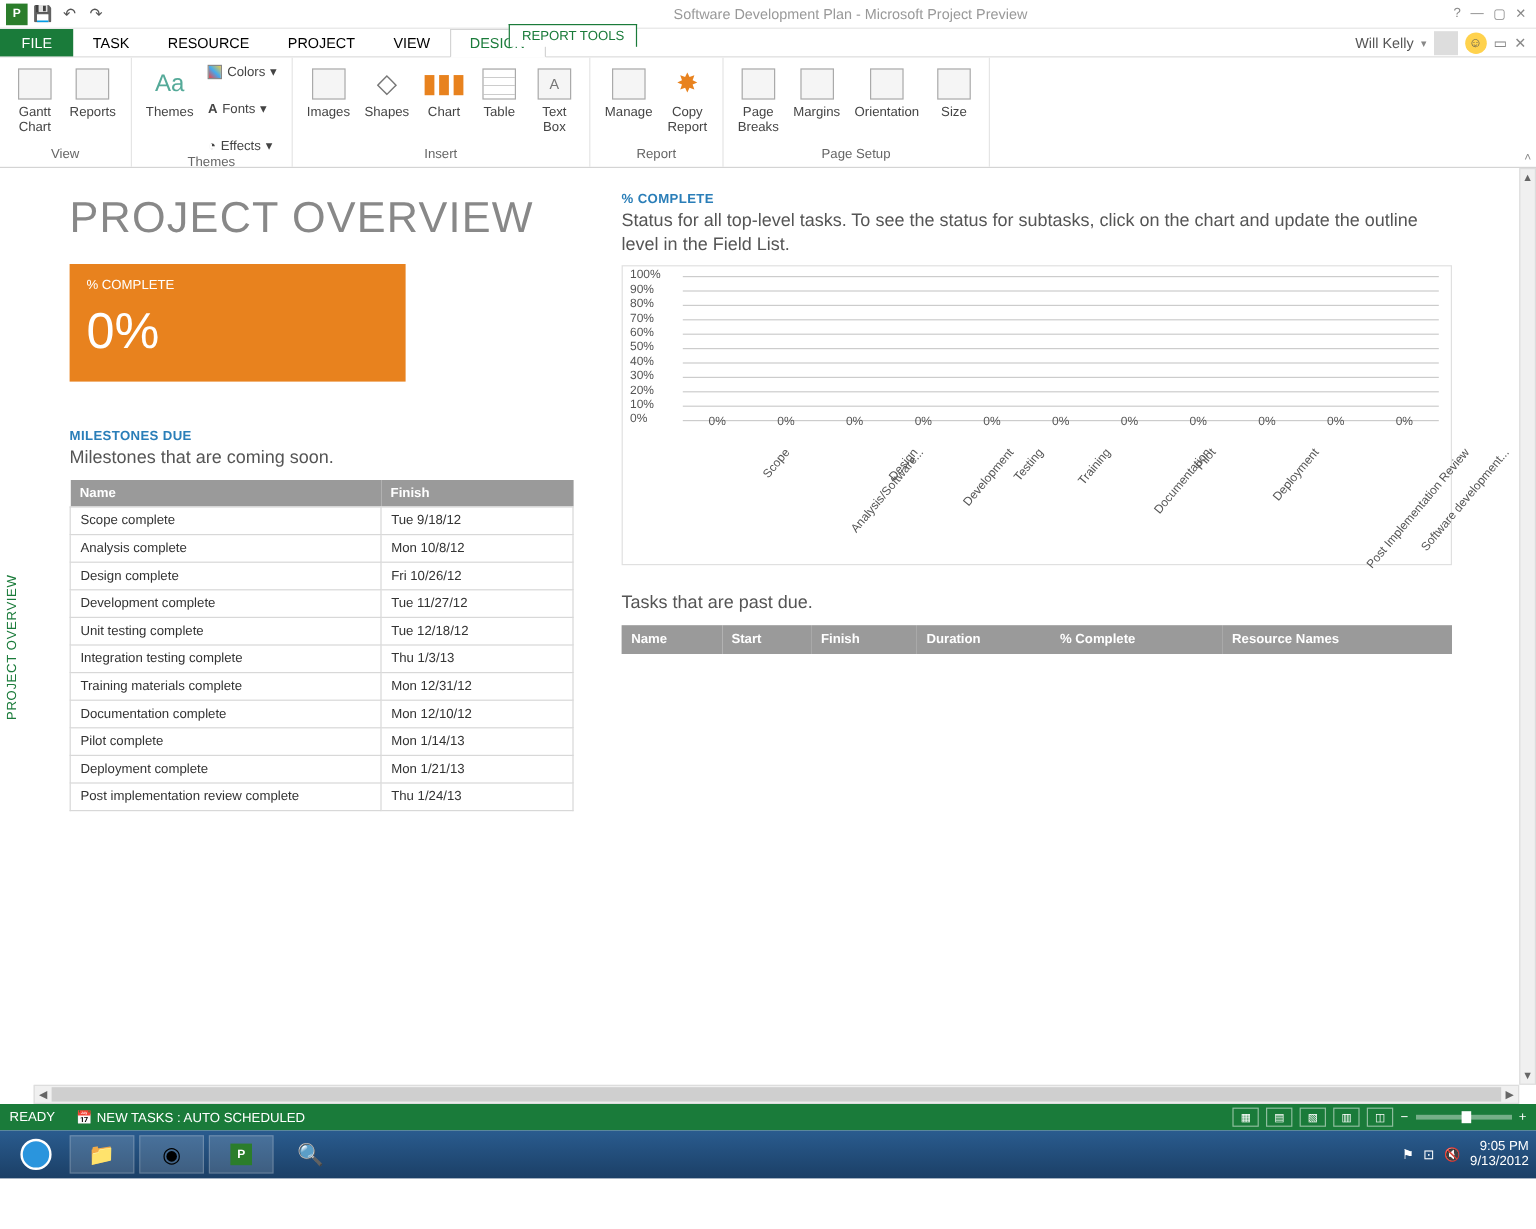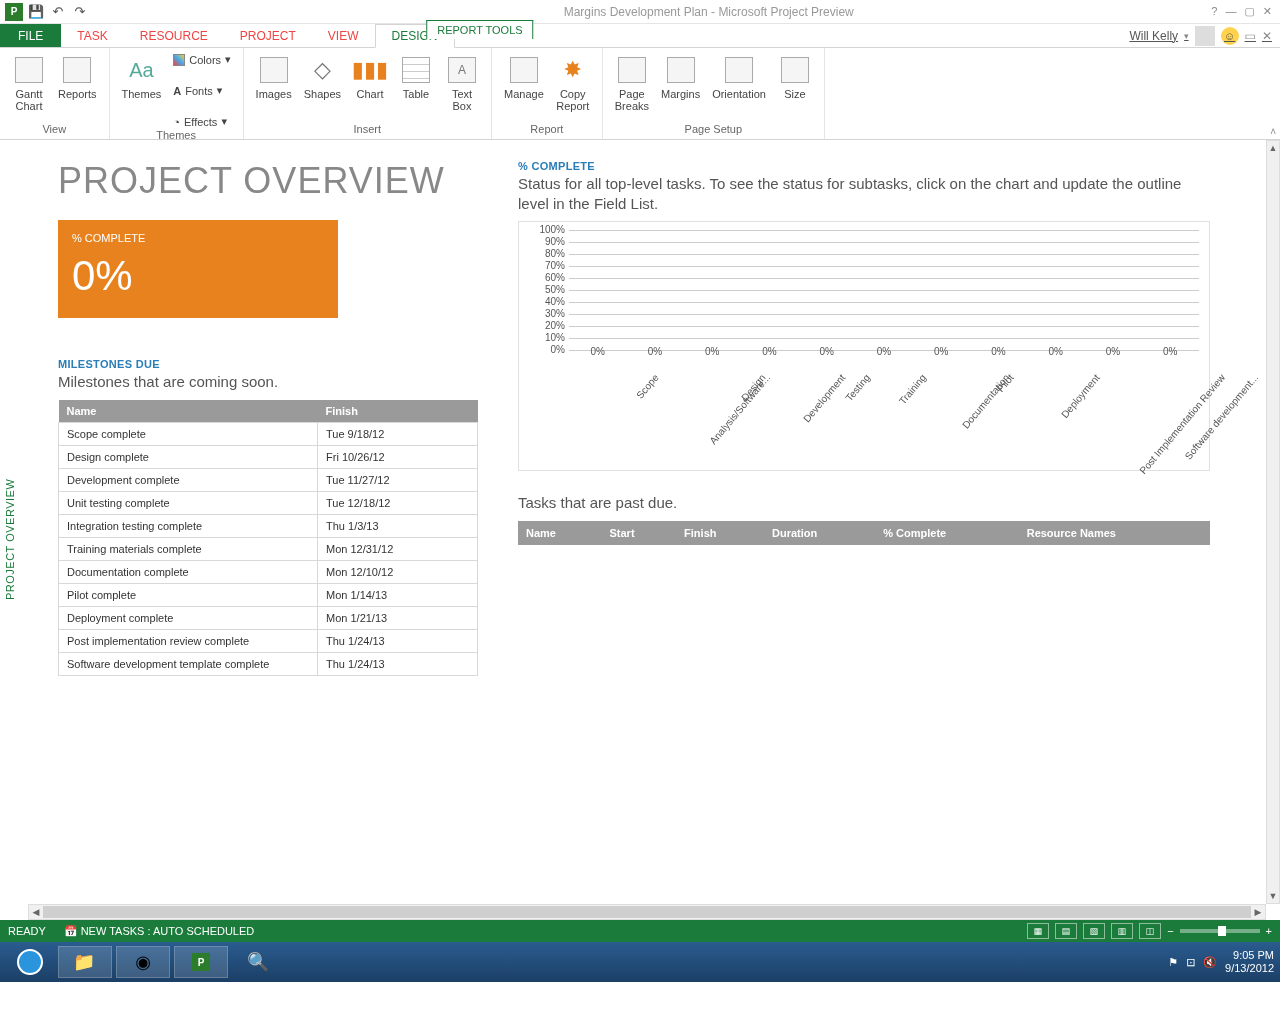--- a/index.html
+++ b/index.html
@@ -10,24 +10,24 @@
 .qat { display: flex; align-items: center; gap: 2px; padding: 0 4px; }
 .qat-icon { width: 20px; height: 20px; display: flex; align-items: center; justify-content: center; font-size: 13px; color: #555; }
 .proj-icon { width: 18px; height: 18px; background: #2b7d2b; color: #fff; font-size: 10px; font-weight: bold; display: flex; align-items: center; justify-content: center; }
 .title-center { position: absolute; left: 50%; transform: translateX(-50%); color: #999; font-size: 12px; display: flex; align-items: center; gap: 30px; }
 .report-tools-tab { background: #fff; border: 1px solid #1a7b3a; border-bottom: none; color: #1a7b3a; padding: 3px 10px; font-size: 11px; margin-top: 35px; }
 .titlebar-right { margin-left: auto; display:flex; gap:8px; padding-right:8px; color:#888; }
 .titlebar-right span { font-size: 11px; }
 
 
 .ribbon-tabs { height: 24px; display: flex; align-items: stretch; background: #fff; border-bottom: 1px solid #d4d4d4; }
-.tab { padding: 4px 16px; font-size: 12px; color: #ef4444; display:flex; align-items:center; }
+.tab { padding: 4px 16px; font-size: 12px; color: #000000; display:flex; align-items:center; }
 .tab.file { background: #1a7b3a; color: #fff; padding: 4px 18px; }
 .tab.active { color: #1a7b3a; border: 1px solid #d4d4d4; border-bottom: 1px solid #fff; margin-bottom: -1px; background:#fff; }
-.user-area { margin-left: auto; display: flex; align-items: center; gap: 6px; padding-right: 8px; color: #555; text-decoration: underline; }
+.user-area { margin-left: auto; display: flex; align-items: center; gap: 6px; padding-right: 8px; color: #555; }
 .user-area .avatar { width: 20px; height: 20px; background: #ddd; }
 .user-area .smile { width: 18px; height: 18px; background: #ffd24d; border-radius: 50%; display:flex;align-items:center;justify-content:center; font-size:11px;}
 
 
 .ribbon { height: 92px; background: #fff; border-bottom: 1px solid #d4d4d4; display: flex; }
 .group { border-right: 1px solid #e5e5e5; padding: 2px 8px; display: flex; flex-direction: column; }
 .group-body { flex: 1; display: flex; align-items: flex-start; gap: 4px; padding-top: 2px; }
 .group-label { text-align: center; font-size: 11px; color: #666; padding-bottom: 2px; }
 .rbtn { display: flex; flex-direction: column; align-items: center; gap: 2px; font-size: 11px; color: #444; padding: 2px 4px; min-width: 42px; }
 .rbtn .icon { width: 32px; height: 32px; display:flex;align-items:center;justify-content:center; font-size:22px; color:#777; }
@@ -53,21 +53,21 @@
 .section-desc { color: #555; font-size: 15px; margin: 2px 0 8px; line-height: 1.3; }
 
 table.data { width: 100%; border-collapse: collapse; font-size: 11px; }
 table.data th { background: #9a9a9a; color: #fff; text-align: left; padding: 5px 8px; font-weight: 600; }
 table.data td { border: 1px solid #d8d8d8; padding: 5px 8px; color: #333; }
 
 
 .chart-box { border: 1px solid #e0e0e0; padding: 8px 10px 8px 4px; margin-top: 8px; height: 250px; position: relative; }
 .chart-grid { position: absolute; left: 50px; right: 10px; top: 8px; height: 130px; }
 .chart-grid .hline { position: absolute; left: 0; right: 0; border-top: 1px solid #ccc; }
-.ylabels { position: absolute; left: 6px; top: 2px; width: 40px; font-size: 10px; color: #555; text-align: right; }
+.ylabels { position: absolute; left: 6px; top: 2px; width: 40px; font-size: 10px; color: #555; }
 .ylabels div { height: 12px; }
 .bar-labels { position: absolute; left: 50px; right: 10px; top: 124px; display:flex; justify-content:space-around; font-size:10px; color:#555; }
 .xcats { position: absolute; left: 40px; right: 0; top: 150px; height: 90px; }
 .xcat { position: absolute; font-size: 10px; color: #555; transform: rotate(-50deg); transform-origin: right top; text-align: right; white-space: nowrap; }
 
 table.late { width: 100%; border-collapse: collapse; font-size: 11px; margin-top: 6px; }
 table.late th { background: #9a9a9a; color: #fff; text-align: left; padding: 6px 8px; font-weight: 600; vertical-align: top; }
 
 
 .hscroll { position:absolute; bottom:0; left:28px; right:14px; height:16px; background:#f0f0f0; border:1px solid #ddd; }
@@ -101,21 +101,21 @@
   <div class="qat">
     <div class="qat-icon">
         <div class="proj-icon">P</div>
       </div>
     <div class="qat-icon">💾</div>
     <div class="qat-icon">↶</div>
     <div class="qat-icon">↷</div>
   </div>
   <div class="title-center">
     <div class="report-tools-tab">REPORT TOOLS</div>
-    <span>Margins Development Plan - Microsoft Project Preview</span>
+    <span>Software Development Plan - Microsoft Project Preview</span>
   </div>
   <div class="titlebar-right">
     <span>?</span>
     <span>—</span>
     <span>▢</span>
     <span>✕</span>
   </div>
 </div>
 
 <div class="ribbon-tabs">
@@ -264,20 +264,24 @@
           <th>Name</th>
           <th style="width:160px;">Finish</th>
         </tr>
           </thead>
         <tbody id="milestones-body">
             <tr>
               <td>Scope complete</td>
               <td>Tue 9/18/12</td>
             </tr>
             <tr>
+              <td>Analysis complete</td>
+              <td>Mon 10/8/12</td>
+            </tr>
+            <tr>
               <td>Design complete</td>
               <td>Fri 10/26/12</td>
             </tr>
             <tr>
               <td>Development complete</td>
               <td>Tue 11/27/12</td>
             </tr>
             <tr>
               <td>Unit testing complete</td>
               <td>Tue 12/18/12</td>
@@ -297,24 +301,20 @@
             <tr>
               <td>Pilot complete</td>
               <td>Mon 1/14/13</td>
             </tr>
             <tr>
               <td>Deployment complete</td>
               <td>Mon 1/21/13</td>
             </tr>
             <tr>
               <td>Post implementation review complete</td>
-              <td>Thu 1/24/13</td>
-            </tr>
-            <tr>
-              <td>Software development template complete</td>
               <td>Thu 1/24/13</td>
             </tr>
           </tbody>
       </table>
     </div>
 
     <div class="colR">
       <div class="section-title">% COMPLETE</div>
       <div class="section-desc">Status for all top-level tasks. To see the status for subtasks, click on the chart and update the outline level in the Field List.</div>
       <div class="chart-box">

